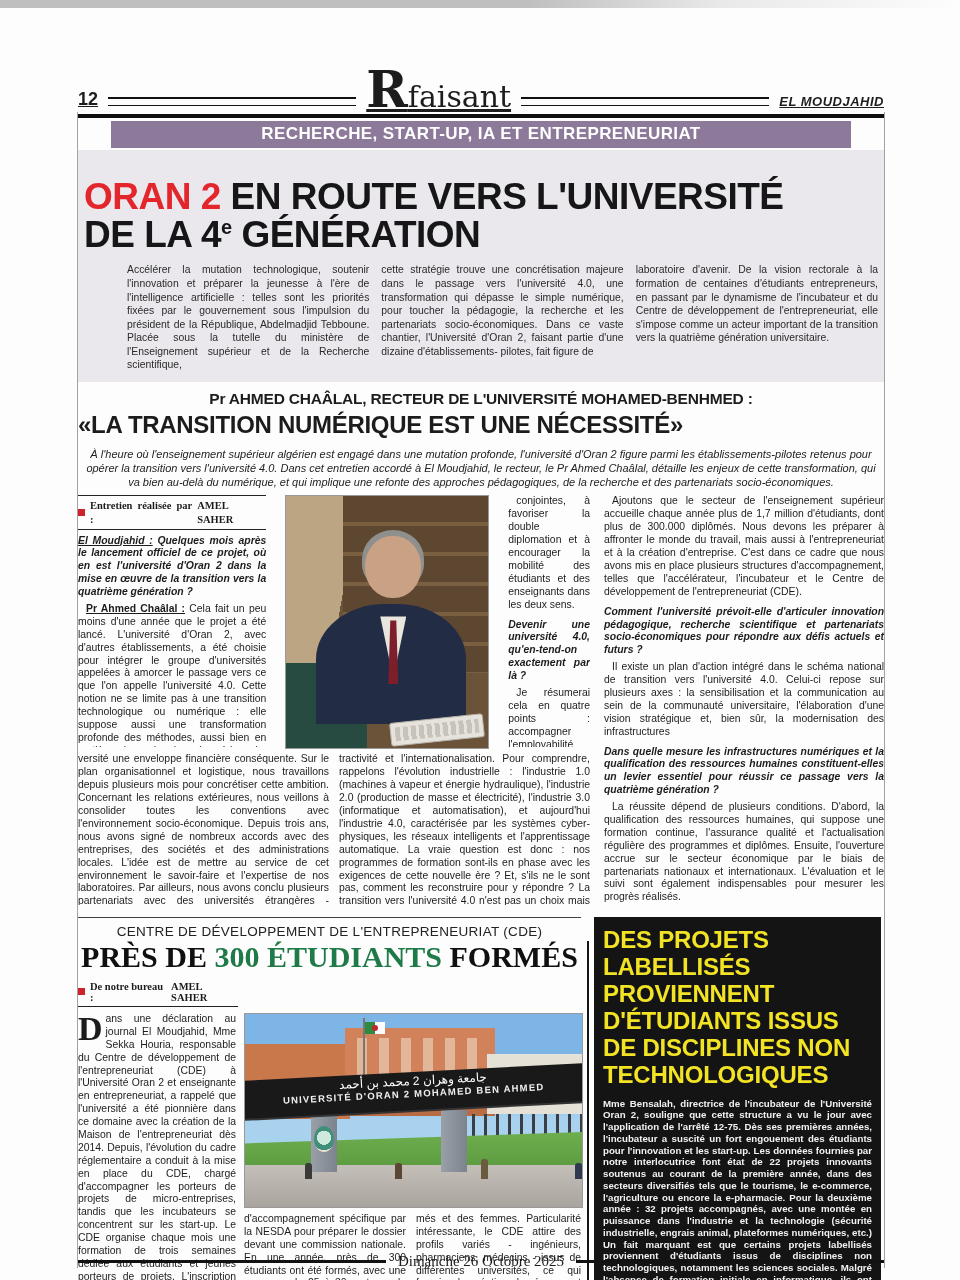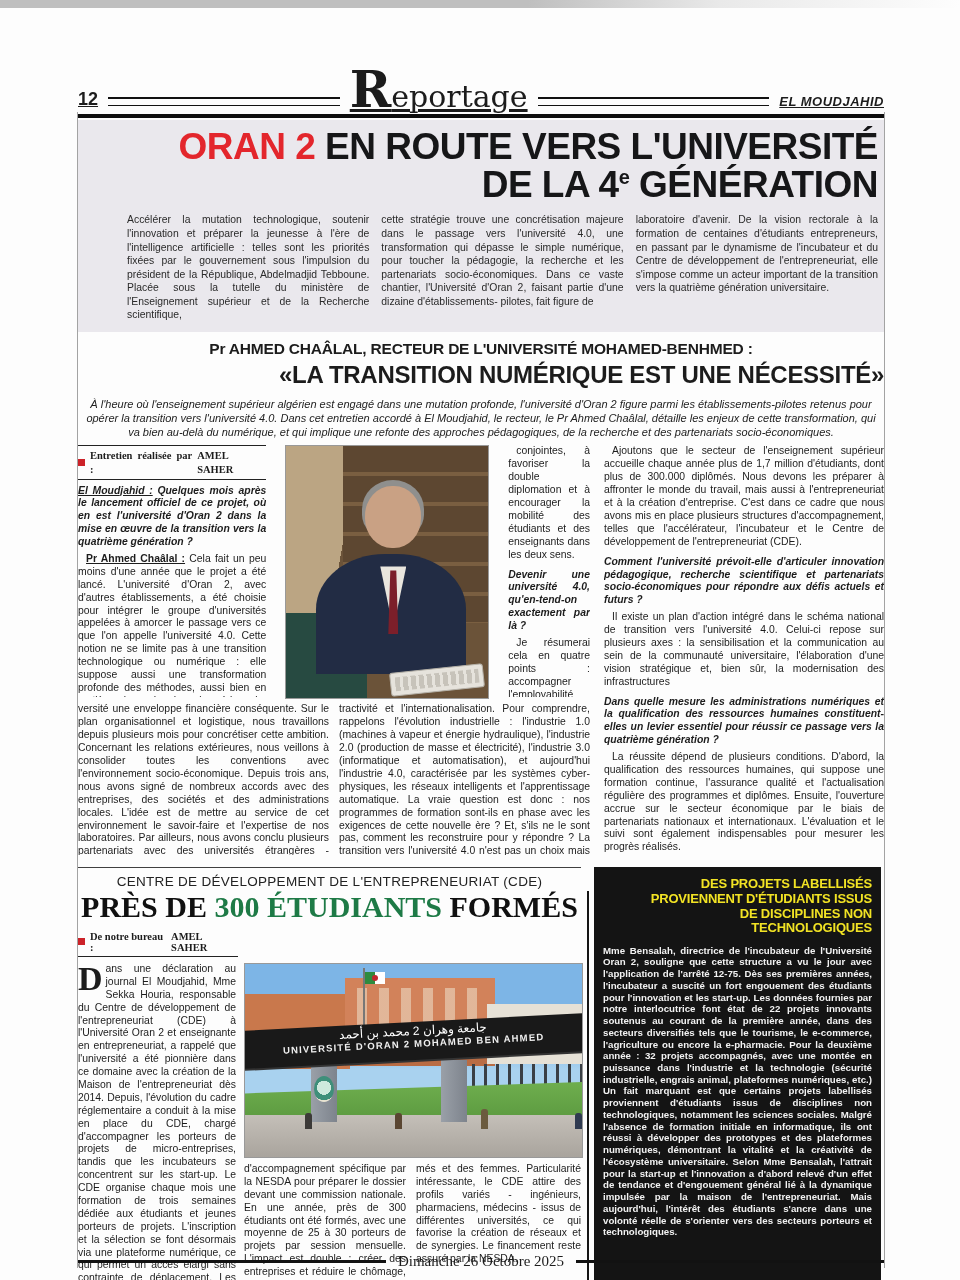--- a/index.html
+++ b/index.html
@@ -21,29 +21,29 @@
   .section-title .bigR{font-size:50px;font-weight:700;line-height:.8;}
   .brand{font-weight:700;font-style:italic;font-size:13px;letter-spacing:.5px;padding-bottom:3px;white-space:nowrap;}
   .thick-rule{height:4px;background:#0e0e0e;margin-top:2px;}
 
   
   .topic-banner{width:740px;margin:3px auto 0 auto;background:#8d7a9b;color:#fff;
         text-align:center;font-weight:700;font-size:17px;letter-spacing:.4px;padding:3px 0 4px;}
 
   
   .grayblock{background:#eae8ed;margin-top:2px;padding:8px 6px 10px;}
-  .main-head{text-align:right;font-weight:700;font-size:37px;line-height:1.02;letter-spacing:-.5px;color:#161618;}
+  .main-head{text-align:left;font-weight:700;font-size:37px;line-height:1.02;letter-spacing:-.5px;color:#161618;margin-top:20px;}
   .main-head .red{color:#e3262c;}
   .main-head sup{font-size:20px;}
   .intro-cols{display:flex;gap:12px;margin-top:10px;margin-left:43px;}
   .intro-cols p{margin:0;flex:1;font-size:10.4px;line-height:1.3;text-align:justify;color:#2a2a2a;}
 
   
   .iv-kicker{text-align:center;font-weight:700;font-size:15.5px;margin-top:8px;letter-spacing:-.2px;}
-  .iv-title{text-align:right;font-weight:700;font-size:24px;letter-spacing:-.3px;margin-top:3px;}
+  .iv-title{text-align:left;font-weight:700;font-size:24px;letter-spacing:-.3px;margin-top:3px;}
   .iv-chapeau{font-style:italic;font-size:11px;line-height:1.3;text-align:center;margin:8px 2px 6px;color:#222;}
   .iv-body{display:flex;gap:14px;margin-top:4px;}
   .iv-left{width:512px;}
   .iv-row1{display:flex;gap:19px;}
   .col{font-size:10.4px;line-height:1.24;text-align:justify;overflow:hidden;}
   .iv-col1{width:205px;height:252px;}
   .iv-mid{width:89px;height:252px;}
   .iv-row2{display:flex;gap:10px;margin-top:4px;}
   .iv-col1b{width:251px;height:152px;}
   .iv-tract{width:251px;height:152px;}
@@ -120,22 +120,22 @@
   .lawn{position:absolute;left:0;right:0;top:118px;height:38px;background:linear-gradient(180deg,#6fae4e,#5c9a40);
         clip-path:polygon(0 30%,100% 0,100% 100%,0 100%);}
   .road{position:absolute;left:0;right:0;bottom:0;height:42px;background:linear-gradient(180deg,#c4bfb8,#a9a49d);}
   .person{position:absolute;width:7px;height:16px;background:#3c3a38;border-radius:3px 3px 0 0;bottom:28px;}
   .person.a{left:60px;} .person.b{left:150px;background:#5a4632;} .person.c{left:236px;height:20px;background:#6b5b3e;}
   .person.d{left:330px;background:#2f3a50;}
 
   
   .label-box{width:287px;background:#141414;color:#f2f2f2;padding:10px 9px 8px;height:438px;
         overflow:hidden;box-sizing:border-box;align-self:flex-start;}
-  .lb-title{color:#f2e324;font-weight:700;font-size:13px;line-height:1.12;text-align:right;
-        letter-spacing:-.2px;margin-bottom:9px;margin-left:28px;}
+  .lb-title{color:#f2e324;font-weight:700;font-size:24px;line-height:1.12;text-align:left;
+        letter-spacing:-.2px;margin-bottom:9px;}
   .lb-body{font-size:9.7px;line-height:1.21;font-weight:700;text-align:justify;}
 
   
   .footer{position:absolute;left:78px;right:76px;bottom:10px;display:flex;align-items:center;gap:12px;}
   .footer .bar{flex:1;height:3px;background:#121212;}
   .footer .date{font-family:"Liberation Serif",serif;font-size:15px;white-space:nowrap;}
 </style>
 </head>
 <body>
 
@@ -143,26 +143,27 @@
   <div class="scan-top"></div>
   <div class="curl"></div>
   <div class="edge-l"></div>
   <div class="edge-r"></div>
 
   <div class="content">
 
     <div class="masthead">
       <span class="pagenum">12</span>
       <span class="mast-line"></span>
-      <span class="section-title"><span class="bigR">R</span><span>eportage</span></span>
+      <span class="section-title"><span class="bigR">R</span><span>faisant</span></span>
       <span class="mast-line"></span>
       <span class="brand">EL MOUDJAHID</span>
     </div>
     <div class="thick-rule"></div>
 
+    <div class="topic-banner">RECHERCHE, START-UP, IA ET ENTREPRENEURIAT</div>
 
     <div class="grayblock">
       <div class="main-head">
         <span class="red">ORAN 2</span><span> EN ROUTE VERS L'UNIVERSITÉ</span><br>
         <span>DE LA 4</span><sup>e</sup><span> GÉNÉRATION</span>
       </div>
       <div class="intro-cols">
         <p>Accélérer la mutation technologique, soutenir l'innovation et préparer la jeunesse à l'ère de l'intelligence artificielle : telles sont les priorités fixées par le gouvernement sous l'impulsion du président de la République, Abdelmadjid Tebboune. Placée sous la tutelle du ministère de l'Enseignement supérieur et de la Recherche scientifique,</p>
         <p>cette stratégie trouve une concrétisation majeure dans le passage vers l'université 4.0, une transformation qui dépasse le simple numérique, pour toucher la pédagogie, la recherche et les partenariats socio-économiques. Dans ce vaste chantier, l'Université d'Oran 2, faisant partie d'une dizaine d'établissements- pilotes, fait figure de</p>
         <p>laboratoire d'avenir. De la vision rectorale à la formation de centaines d'étudiants entrepreneurs, en passant par le dynamisme de l'incubateur et du Centre de développement de l'entrepreneuriat, elle s'impose comme un acteur important de la transition vers la quatrième génération universitaire.</p>
@@ -212,21 +213,21 @@
             <div class="col iv-tract">
               <p class="body-p" style="text-indent:0">tractivité et l'internationalisation. Pour comprendre, rappelons l'évolution industrielle : l'industrie 1.0 (machines à vapeur et énergie hydraulique), l'industrie 2.0 (production de masse et électricité), l'industrie 3.0 (informatique et automatisation), et aujourd'hui l'industrie 4.0, caractérisée par les systèmes cyber-physiques, les réseaux intelligents et l'apprentissage automatique. La vraie question est donc : nos programmes de formation sont-ils en phase avec les exigences de cette nouvelle ère ? Et, s'ils ne le sont pas, comment les reconstruire pour y répondre ? La transition vers l'université 4.0 n'est pas un choix mais une obligation. L'innovation, quant à elle, n'est pas une option, mais une urgence dictée par les besoins du passage vers la quatrième génération.</p>
             </div>
           </div>
         </div>
 
         <div class="col iv-right">
           <p class="body-p">Ajoutons que le secteur de l'enseignement supérieur accueille chaque année plus de 1,7 million d'étudiants, dont plus de 300.000 diplômés. Nous devons les préparer à affronter le monde du travail, mais aussi à l'entrepreneuriat et à la création d'entreprise. C'est dans ce cadre que nous avons mis en place plusieurs structures d'accompagnement, telles que l'accélérateur, l'incubateur et le Centre de développement de l'entrepreneuriat (CDE).</p>
           <p class="q space">Comment l'université prévoit-elle d'articuler innovation pédagogique, recherche scientifique et partenariats socio-économiques pour répondre aux défis actuels et futurs ?</p>
           <p class="body-p">Il existe un plan d'action intégré dans le schéma national de transition vers l'université 4.0. Celui-ci repose sur plusieurs axes : la sensibilisation et la communication au sein de la communauté universitaire, l'élaboration d'une vision stratégique et, bien sûr, la modernisation des infrastructures</p>
-          <p class="q space">Dans quelle mesure les administrations numériques et la qualification des ressources humaines constituent-elles un levier essentiel pour réussir ce passage vers la quatrième génération ?</p>
+          <p class="q space">Dans quelle mesure les infrastructures numériques et la qualification des ressources humaines constituent-elles un levier essentiel pour réussir ce passage vers la quatrième génération ?</p>
           <p class="body-p">La réussite dépend de plusieurs conditions. D'abord, la qualification des ressources humaines, qui suppose une formation continue, l'assurance qualité et l'actualisation régulière des programmes et diplômes. Ensuite, l'ouverture accrue sur le secteur économique par le biais de partenariats nationaux et internationaux. L'évaluation et le suivi sont également indispensables pour mesurer les progrès réalisés.</p>
 
         </div>
       </div>
     </div>
 
     <div class="bottom">
       <div class="cde">
         <div class="cde-kicker">CENTRE DE DÉVELOPPEMENT DE L'ENTREPRENEURIAT (CDE)</div>
         <div class="cde-title">

